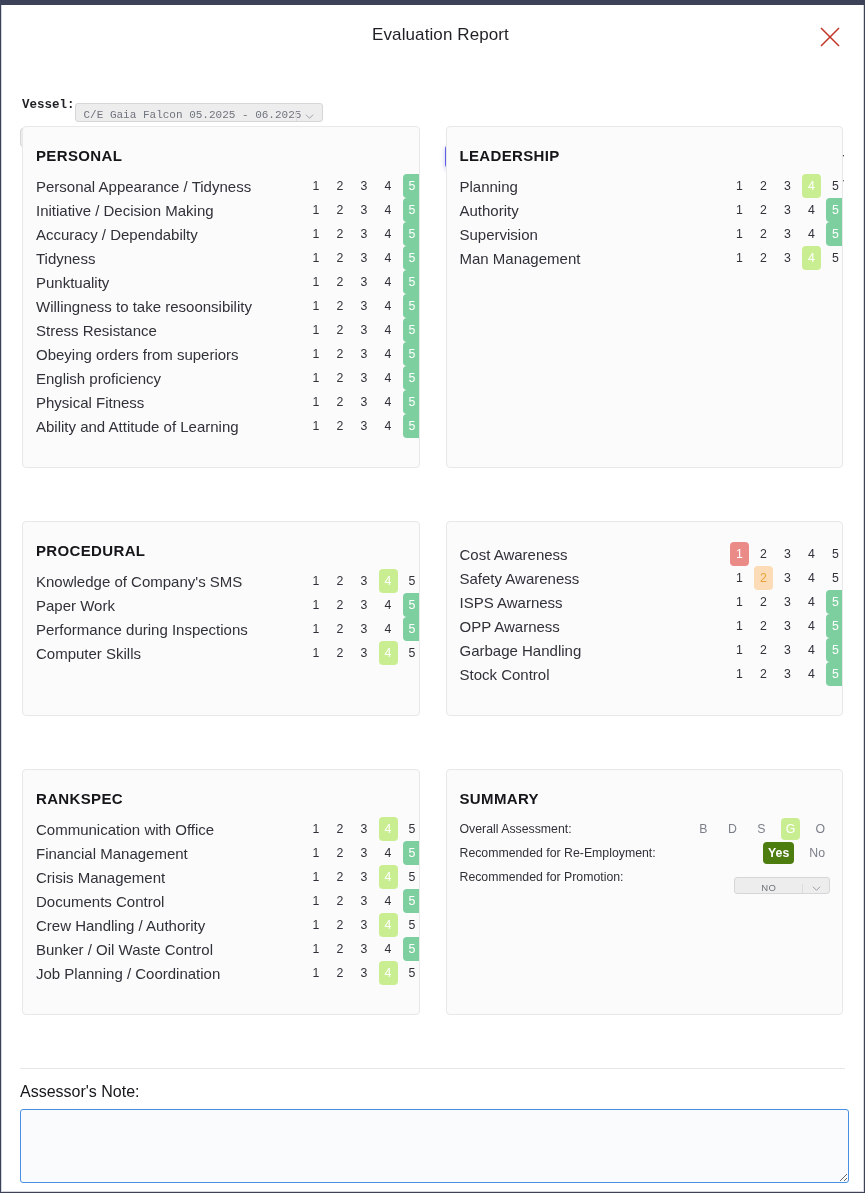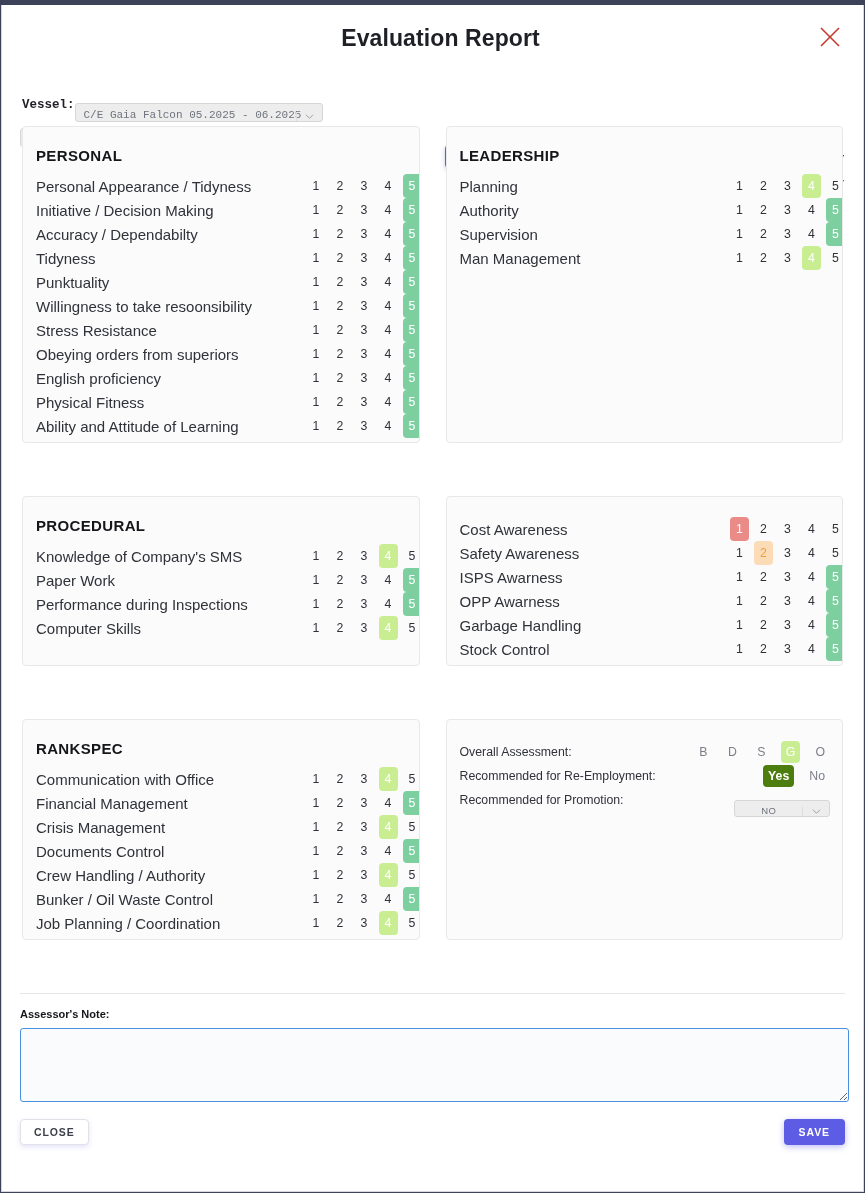--- a/index.html
+++ b/index.html
@@ -22,22 +22,22 @@
 
   
   .modal-head {
     position: relative;
     height: 63px;
   }
   .modal-title {
     position: absolute;
     left: 16px; right: 0; top: 20px;
     text-align: center;
-    font-size: 23px;
-    font-weight: 700;
+    font-size: 17px;
+    font-weight: 400;
     color: #1f2026;
     letter-spacing: .1px;
   }
   .close-icon {
     position: absolute;
     right: 19px; top: 18px;
     width: 28px; height: 28px;
     cursor: pointer;
     color: #c0392b;
   }
@@ -120,21 +120,21 @@
   .grid {
     position: relative;
     margin: 0 20px;
   }
   .row { display: flex; gap: 26px; margin-bottom: 53px; }
   .card {
     width: 398px;
     background: #fbfbfb;
     border: 1px solid #e8e8e8;
     border-radius: 4px;
-    padding: 20px 0 4px 0;
+    padding: 20px 0 29px 0;
     position: relative;
     overflow: hidden;
   }
   .card-title {
     font-size: 15px;
     font-weight: bold;
     color: #15161a;
     letter-spacing: .35px;
     margin: 0 0 10px 13px;
   }
@@ -214,22 +214,22 @@
   }
   .sel-promo .sel-arrow { width: 27px; }
 
   
   .note-wrap {
     margin: 0 18px;
     border-top: 1px solid #e6e6e6;
     padding-top: 14px;
   }
   .note-label {
-    font-size: 11px;
-    font-weight: bold;
+    font-size: 16px;
+    font-weight: normal;
     color: #15161a;
     margin-bottom: 8px;
   }
   .note-area {
     width: 829px;
     height: 74px;
     border: 1px solid #4a90e2;
     border-radius: 3px;
     background: #fafbfd;
     resize: vertical;
@@ -654,20 +654,21 @@
               <span class="num">1</span>
               <span class="num">2</span>
               <span class="num">3</span>
               <span class="num sel-4">4</span>
               <span class="num">5</span>
             </span>
           </div>
         </div>
 
       <div class="card">
+        <div class="card-title">SUMMARY</div>
 
         <div class="sum-row">
           <span class="sum-label">Overall Assessment:</span>
           <span class="sum-opts" id="overall-opts">
               <span class="opt">B</span>
               <span class="opt">D</span>
               <span class="opt">S</span>
               <span class="opt on-light">G</span>
               <span class="opt">O</span>
             </span>

